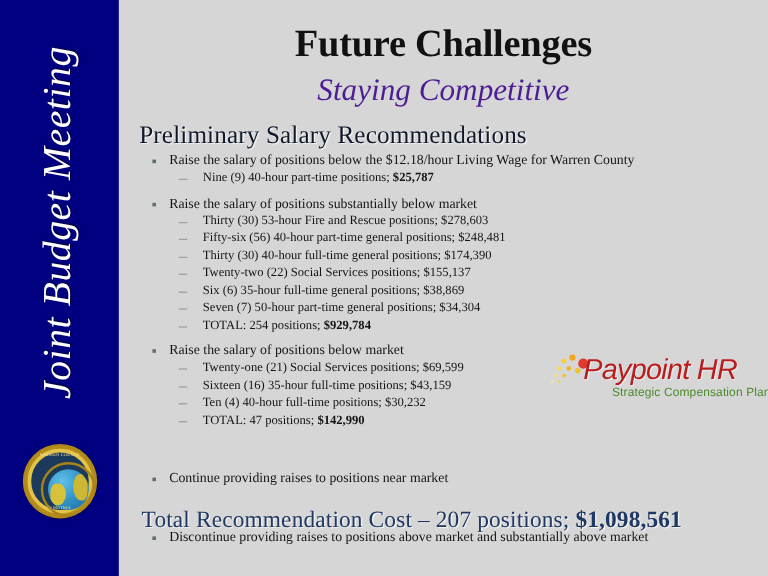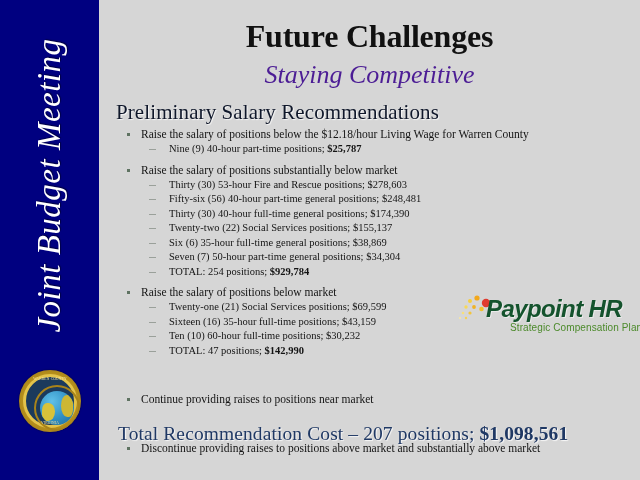--- a/index.html
+++ b/index.html
@@ -213,24 +213,24 @@
     top: 292px;
     width: 172px;
     height: 44px;
   }
   #pp-dots { position: absolute; left: 0; top: 0; width: 38px; height: 34px; }
   #pp-word {
     position: absolute;
     left: 30px;
     top: 3px;
     font-family: "Liberation Sans", sans-serif;
-    font-weight: bold;
+    font-weight: normal;
     font-style: italic;
     font-size: 24px;
-    color: #14532d;
+    color: #b91c1c;
     letter-spacing: -0.6px;
     white-space: nowrap;
     text-shadow: 1px 1px 0 rgba(255,255,255,0.5);
   }
   #pp-tag {
     position: absolute;
     left: 54px;
     top: 30px;
     font-family: "Liberation Sans", sans-serif;
     font-size: 10px;
@@ -297,21 +297,21 @@
           <div class="bullet-l2"><span class="mk"></span><span>Thirty (30) 40-hour full-time general positions; </span><span>$174,390</span></div>
           <div class="bullet-l2"><span class="mk"></span><span>Twenty-two (22) Social Services positions; </span><span>$155,137</span></div>
           <div class="bullet-l2"><span class="mk"></span><span>Six (6) 35-hour full-time general positions; </span><span>$38,869</span></div>
           <div class="bullet-l2"><span class="mk"></span><span>Seven (7) 50-hour part-time general positions; </span><span>$34,304</span></div>
           <div class="bullet-l2"><span class="mk"></span><span>TOTAL: 254 positions; </span><span class="bold">$929,784</span></div>
         </div>
         <div class="grp">
           <div class="bullet-l1"><span class="mk"></span><span>Raise the salary of positions below market</span></div>
           <div class="bullet-l2"><span class="mk"></span><span>Twenty-one (21) Social Services positions; </span><span>$69,599</span></div>
           <div class="bullet-l2"><span class="mk"></span><span>Sixteen (16) 35-hour full-time positions; </span><span>$43,159</span></div>
-          <div class="bullet-l2"><span class="mk"></span><span>Ten (10) 60-hour full-time positions; </span><span>$30,232</span></div>
+          <div class="bullet-l2"><span class="mk"></span><span>Ten (4) 40-hour full-time positions; </span><span>$30,232</span></div>
           <div class="bullet-l2"><span class="mk"></span><span>TOTAL: 47 positions; </span><span class="bold">$142,990</span></div>
         </div>
         <div class="grp tight">
           <div class="bullet-l1"><span class="mk"></span><span>Continue providing raises to positions near market</span></div>
         </div>
         <div class="grp tight">
           <div class="bullet-l1"><span class="mk"></span><span>Discontinue providing raises to positions above market and substantially above market</span></div>
         </div>
       </div>
 

